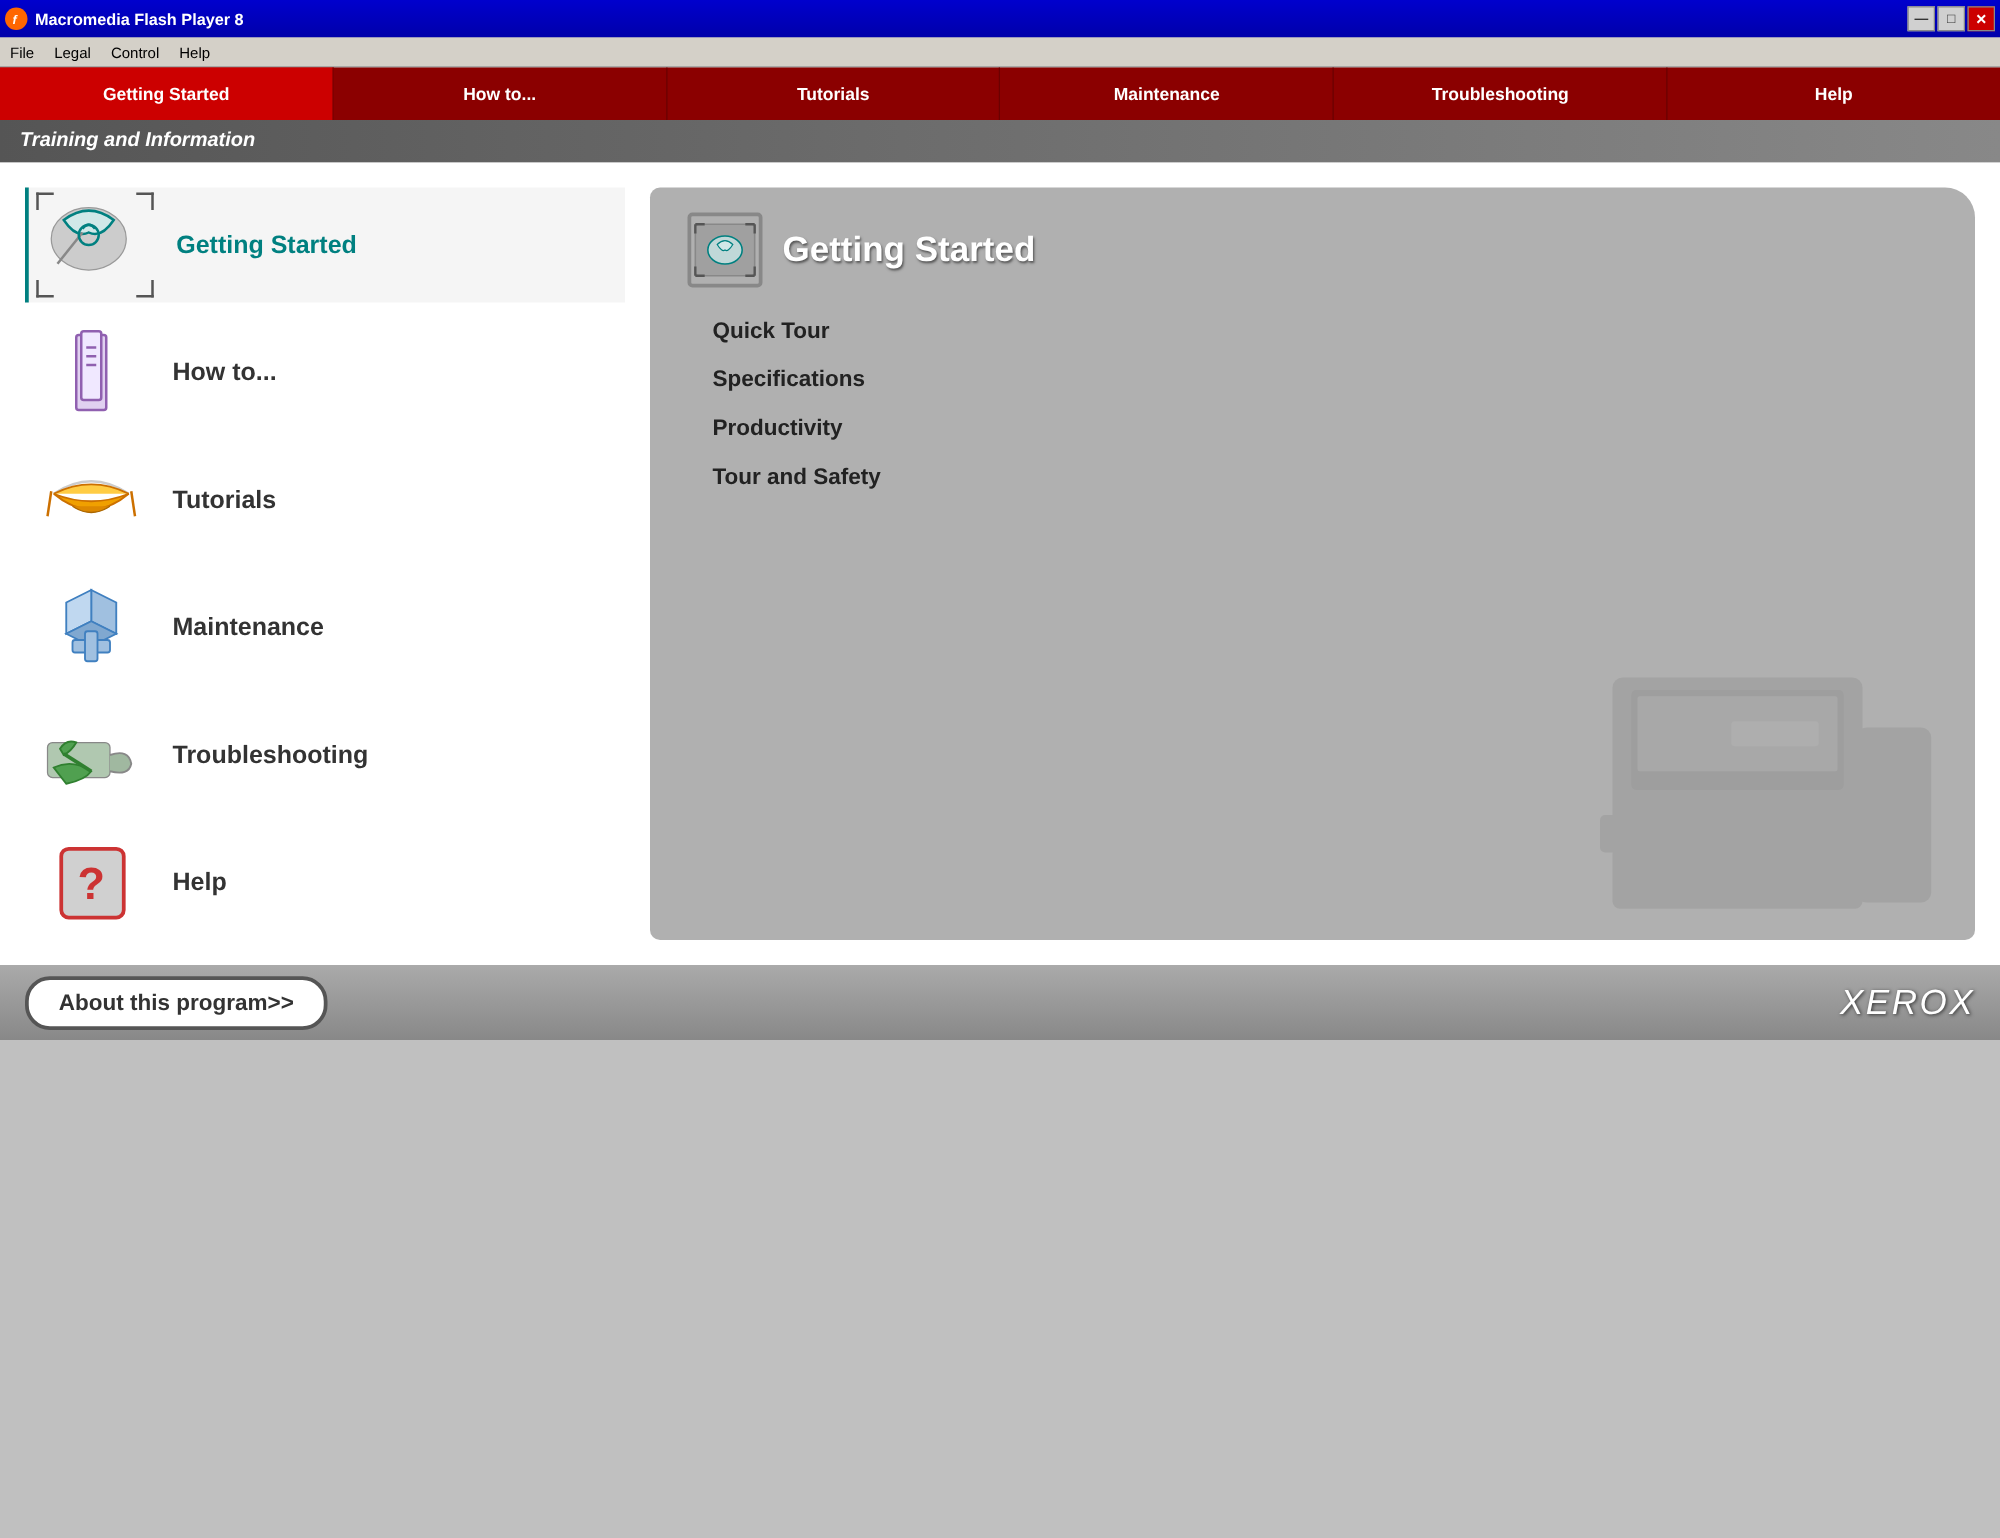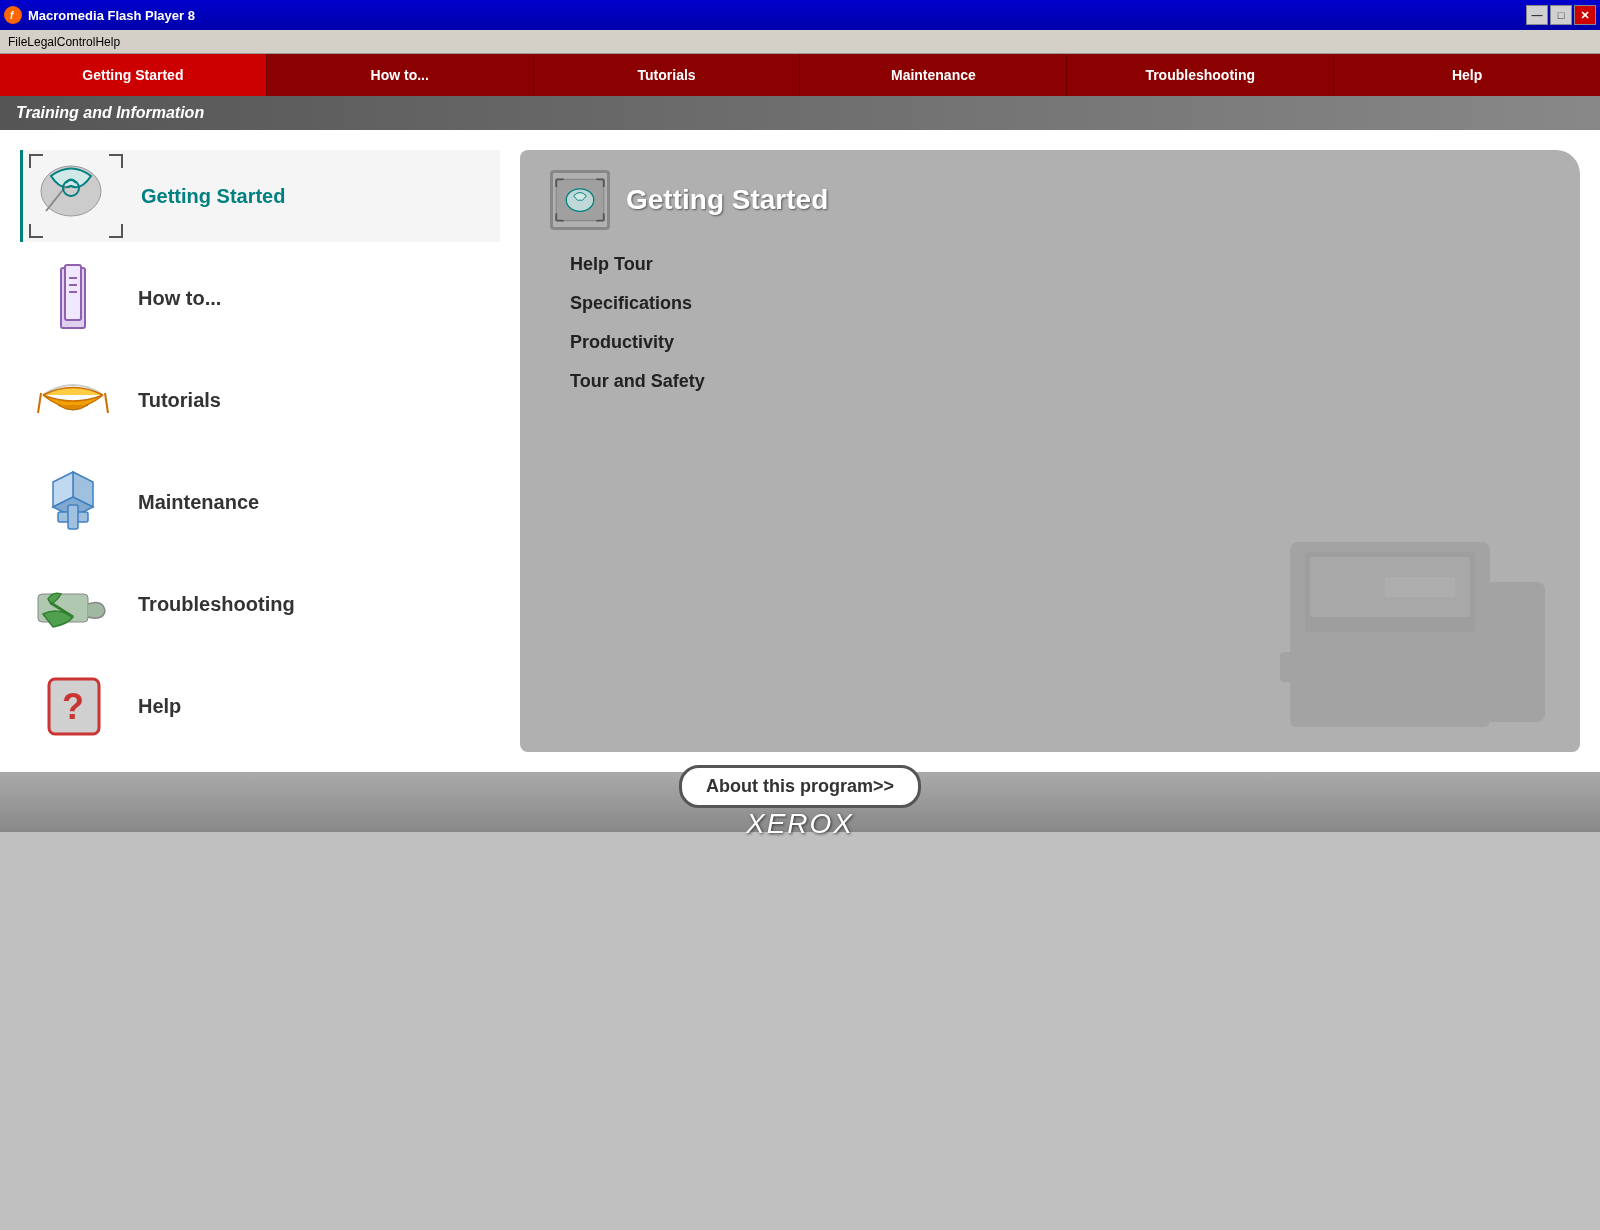--- a/index.html
+++ b/index.html
@@ -59,21 +59,21 @@
     }
     .tb-btn.close { background: #cc0000; color: white; }
 
     
     .menu-bar {
       background: #d4d0c8;
       height: 24px;
       display: flex;
       align-items: center;
       padding: 0 8px;
-      gap: 0;
+      gap: 16px;
       font-size: 12px;
       border-bottom: 1px solid #999;
     }
     .menu-item { cursor: pointer; }
 
     
     .nav-bar {
       background: #8b0000;
       height: 42px;
       display: flex;
@@ -222,23 +222,22 @@
     .bracket-top-right { top: -2px; right: -2px; border-width: 2px 2px 0 0; }
     .bracket-bot-left { bottom: -2px; left: -2px; border-width: 0 0 2px 2px; }
     .bracket-bot-right { bottom: -2px; right: -2px; border-width: 0 2px 2px 0; }
 
     
     .bottom-bar {
       height: 60px;
       background: linear-gradient(to bottom, #aaa, #888);
       display: flex;
       align-items: center;
-      justify-content: center;
+      justify-content: space-between;
       padding: 0 20px;
-      flex-direction: column;
     }
 
     .about-btn {
       background: white;
       border: 3px solid #555;
       border-radius: 20px;
       padding: 8px 24px;
       font-size: 18px;
       font-weight: bold;
       color: #333;
@@ -412,21 +411,21 @@
           <line x1="78" y1="68" x2="66" y2="68" stroke="#555" stroke-width="3"></line>
           <line x1="78" y1="68" x2="78" y2="56" stroke="#555" stroke-width="3"></line>
           <ellipse cx="40" cy="35" rx="22" ry="18" fill="#c0d8d8" stroke="#008080" stroke-width="2"></ellipse>
           <path d="M30 28 Q40 18 50 28 Q44 38 40 35 Q36 38 30 28Z" fill="#d0e8e8" stroke="#008080" stroke-width="1.5"></path>
         </svg>
       </div>
       <h2 class="right-panel-title">Getting Started</h2>
     </div>
 
     <div class="right-panel-links">
-      <a class="panel-link">Help Tour</a>
+      <a class="panel-link">Quick Tour</a>
       <a class="panel-link">Specifications</a>
       <a class="panel-link">Productivity</a>
       <a class="panel-link">Tour and Safety</a>
     </div>
 
     <svg class="copier-watermark" viewBox="0 0 340 220" xmlns="http://www.w3.org/2000/svg">
 
       <rect x="60" y="20" width="200" height="120" rx="8" fill="#888"></rect>
       <rect x="75" y="30" width="170" height="80" rx="4" fill="#777"></rect>
       <rect x="80" y="35" width="160" height="60" rx="2" fill="#999"></rect>

